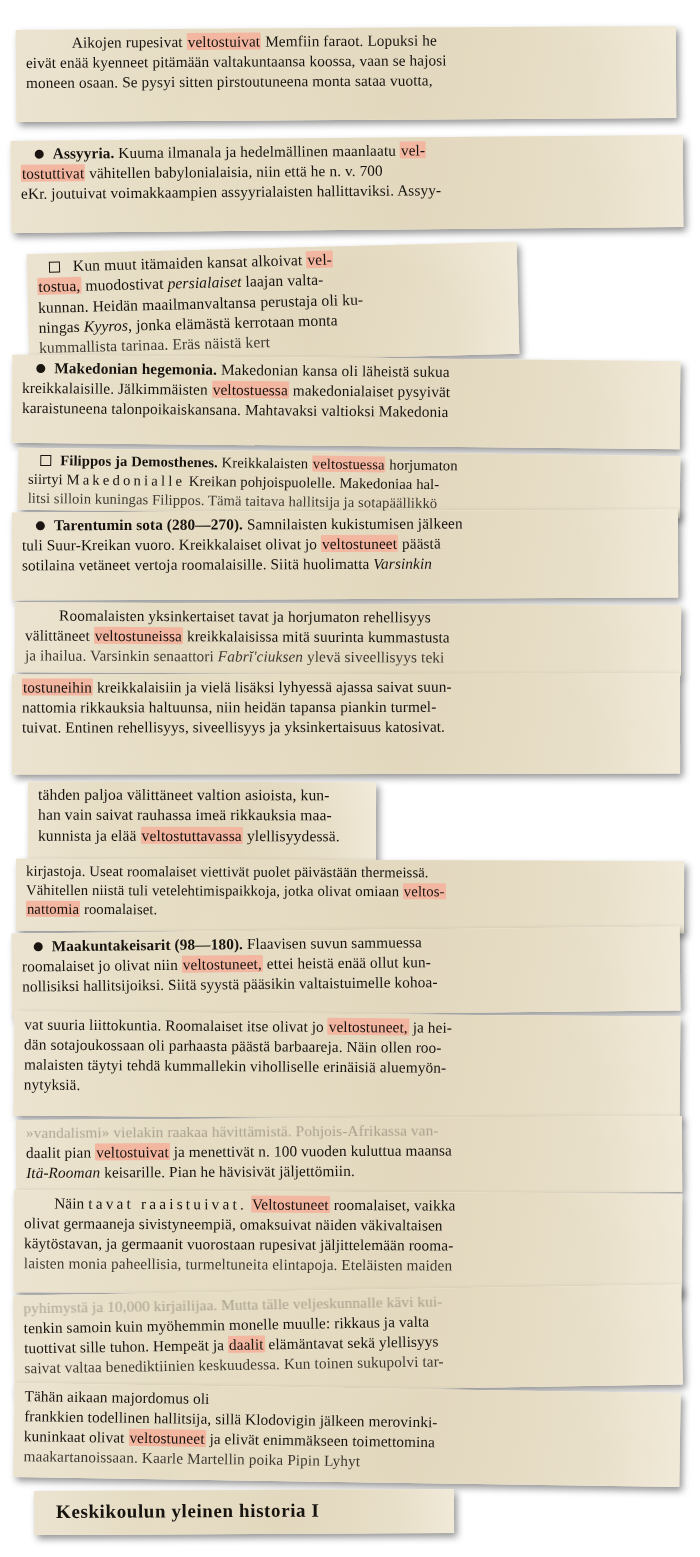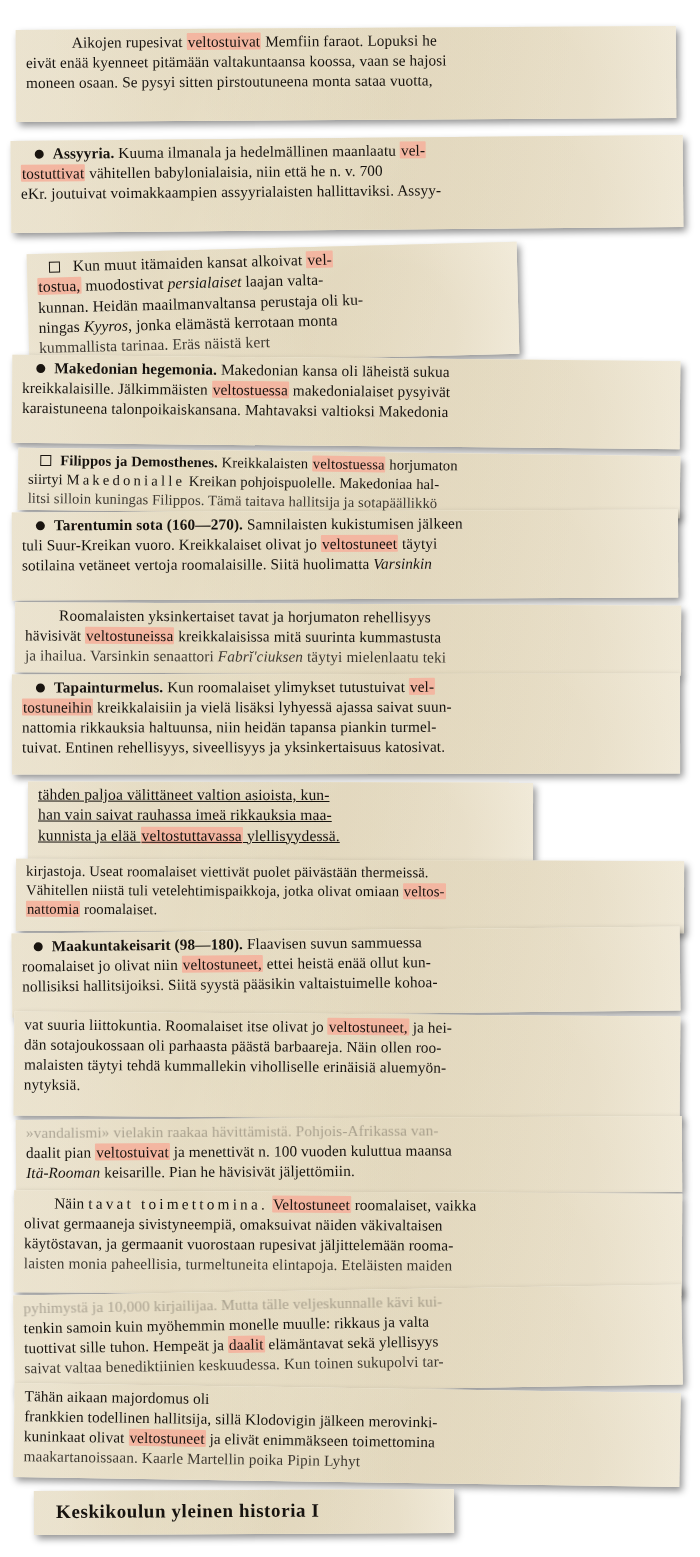--- a/index.html
+++ b/index.html
@@ -98,39 +98,38 @@
     <div class="ln"><span>karaistuneena talonpoikaiskansana.  Mahtavaksi valtioksi Makedonia</span></div>
   </div>
 
   <div class="strip wide" style="left:18px;top:452px;width:662px;height:62px;transform:rotate(0.75deg);">
     <div class="ln" style="margin-left:10px;font-size:14.6px;"><span class="sq"></span><span class="bo">Filippos ja Demosthenes.</span><span>  Kreikkalaisten </span><mark class="hl">veltostuessa</mark><span> horjumaton</span></div>
     <div class="ln" style="font-size:14.6px;"><span>siirtyi </span><span class="sp">Makedonialle</span><span> Kreikan pohjoispuolelle.  Makedoniaa hal-</span></div>
     <div class="ln half" style="font-size:14.6px;"><span>litsi silloin kuningas Filippos. Tämä taitava hallitsija ja sotapäällikkö</span></div>
   </div>
 
   <div class="strip wide" style="left:12px;top:511px;width:666px;height:88px;transform:rotate(-0.25deg);">
-    <div class="ln" style="margin-left:12px;"><span class="bullet"></span><span class="bo">Tarentumin sota (160—270).</span><span> Samnilaisten kukistumisen jälkeen</span></div>
-    <div class="ln"><span>tuli Suur-Kreikan vuoro.  Kreikkalaiset olivat jo </span><mark class="hl">veltostuneet</mark><span> täytyi</span></div>
+    <div class="ln" style="margin-left:12px;"><span class="bullet"></span><span class="bo">Tarentumin sota (280—270).</span><span> Samnilaisten kukistumisen jälkeen</span></div>
+    <div class="ln"><span>tuli Suur-Kreikan vuoro.  Kreikkalaiset olivat jo </span><mark class="hl">veltostuneet</mark><span> päästä</span></div>
     <div class="ln"><span>sotilaina vetäneet vertoja roomalaisille.  Siitä huolimatta </span><span class="it">Varsinkin</span></div>
   </div>
 
   <div class="strip wide" style="left:15px;top:604px;width:666px;height:70px;transform:rotate(0.28deg);">
     <div class="ln" style="margin-left:34px;"><span>Roomalaisten  yksinkertaiset  tavat  ja  horjumaton  rehellisyys</span></div>
-    <div class="ln"><span>hävisivät </span><mark class="hl">veltostuneissa</mark><span> kreikkalaisissa mitä suurinta kummastusta</span></div>
-    <div class="ln half"><span>ja ihailua.   Varsinkin senaattori </span><span class="it">Fabrĭ'ciuksen</span><span> täytyi mielenlaatu teki</span></div>
+    <div class="ln"><span>välittäneet </span><mark class="hl">veltostuneissa</mark><span> kreikkalaisissa mitä suurinta kummastusta</span></div>
+    <div class="ln half"><span>ja ihailua.   Varsinkin senaattori </span><span class="it">Fabrĭ'ciuksen</span><span> ylevä siveellisyys teki</span></div>
   </div>
 
   <div class="strip wide" style="left:12px;top:674px;width:668px;height:100px;transform:rotate(-0.1deg);">
-    <div class="ln" style="margin-left:12px;"><span class="bullet"></span><span class="bo">Tapainturmelus.</span><span>   Kun roomalaiset ylimykset tutustuivat </span><mark class="hl">vel-</mark></div>
     <div class="ln"><mark class="hl">tostuneihin</mark><span> kreikkalaisiin ja vielä lisäksi lyhyessä ajassa saivat suun-</span></div>
     <div class="ln"><span>nattomia rikkauksia haltuunsa, niin heidän tapansa piankin turmel-</span></div>
     <div class="ln"><span>tuivat.  Entinen rehellisyys, siveellisyys ja yksinkertaisuus katosivat.</span></div>
   </div>
 
-  <div class="strip narrow" style="left:28px;top:782px;width:505px;height:78px;transform:rotate(0.12deg);text-decoration:underline;">
+  <div class="strip narrow" style="left:28px;top:782px;width:348px;height:78px;transform:rotate(0.12deg);">
     <div class="ln"><span>tähden paljoa välittäneet valtion asioista, kun-</span></div>
     <div class="ln"><span>han vain saivat rauhassa imeä rikkauksia maa-</span></div>
     <div class="ln"><span>kunnista ja elää </span><mark class="hl">veltostuttavassa</mark><span> ylellisyydessä.</span></div>
   </div>
 
   <div class="strip wide" style="left:16px;top:860px;width:668px;height:72px;transform:rotate(0.22deg);">
     <div class="ln" style="font-size:14.7px;"><span>kirjastoja.   Useat roomalaiset viettivät puolet päivästään thermeissä.</span></div>
     <div class="ln" style="font-size:14.7px;"><span>Vähitellen niistä tuli vetelehtimispaikkoja, jotka olivat omiaan </span><mark class="hl">veltos-</mark></div>
     <div class="ln" style="font-size:14.7px;"><mark class="hl">nattomia</mark><span> roomalaiset.</span></div>
   </div>
@@ -148,21 +147,21 @@
     <div class="ln"><span>nytyksiä.</span></div>
   </div>
 
   <div class="strip wide" style="left:16px;top:1118px;width:666px;height:76px;transform:rotate(-0.35deg);">
     <div class="ln ghost"><span>»vandalismi» vielakin raakaa hävittämistä.   Pohjois-Afrikassa van-</span></div>
     <div class="ln"><span>daalit pian </span><mark class="hl">veltostuivat</mark><span> ja menettivät n. 100 vuoden kuluttua maansa</span></div>
     <div class="ln"><span class="it">Itä-Rooman</span><span> keisarille.   Pian he hävisivät jäljettömiin.</span></div>
   </div>
 
   <div class="strip wide" style="left:14px;top:1192px;width:668px;height:102px;transform:rotate(0.3deg);">
-    <div class="ln" style="margin-left:30px;"><span>Näin </span><span class="sp">tavat toimettomina.</span><span> </span><mark class="hl">Veltostuneet</mark><span> roomalaiset, vaikka</span></div>
+    <div class="ln" style="margin-left:30px;"><span>Näin </span><span class="sp">tavat raaistuivat.</span><span> </span><mark class="hl">Veltostuneet</mark><span> roomalaiset, vaikka</span></div>
     <div class="ln"><span>olivat germaaneja sivistyneempiä, omaksuivat näiden väkivaltaisen</span></div>
     <div class="ln"><span>käytöstavan, ja germaanit vuorostaan rupesivat jäljittelemään rooma-</span></div>
     <div class="ln half"><span>laisten monia paheellisia, turmeltuneita elintapoja. Eteläisten maiden</span></div>
   </div>
 
   <div class="strip wide" style="left:14px;top:1290px;width:668px;height:100px;transform:rotate(-0.95deg);">
     <div class="ln ghost"><span>pyhimystä ja 10,000 kirjailijaa.   Mutta tälle veljeskunnalle kävi kui-</span></div>
     <div class="ln"><span>tenkin samoin kuin myöhemmin monelle muulle: rikkaus ja valta</span></div>
     <div class="ln"><span>tuottivat sille tuhon.   Hempeät ja </span><mark class="hl">daalit</mark><span> elämäntavat sekä ylellisyys</span></div>
     <div class="ln half"><span>saivat valtaa benediktiinien keskuudessa.  Kun toinen sukupolvi tar-</span></div>

